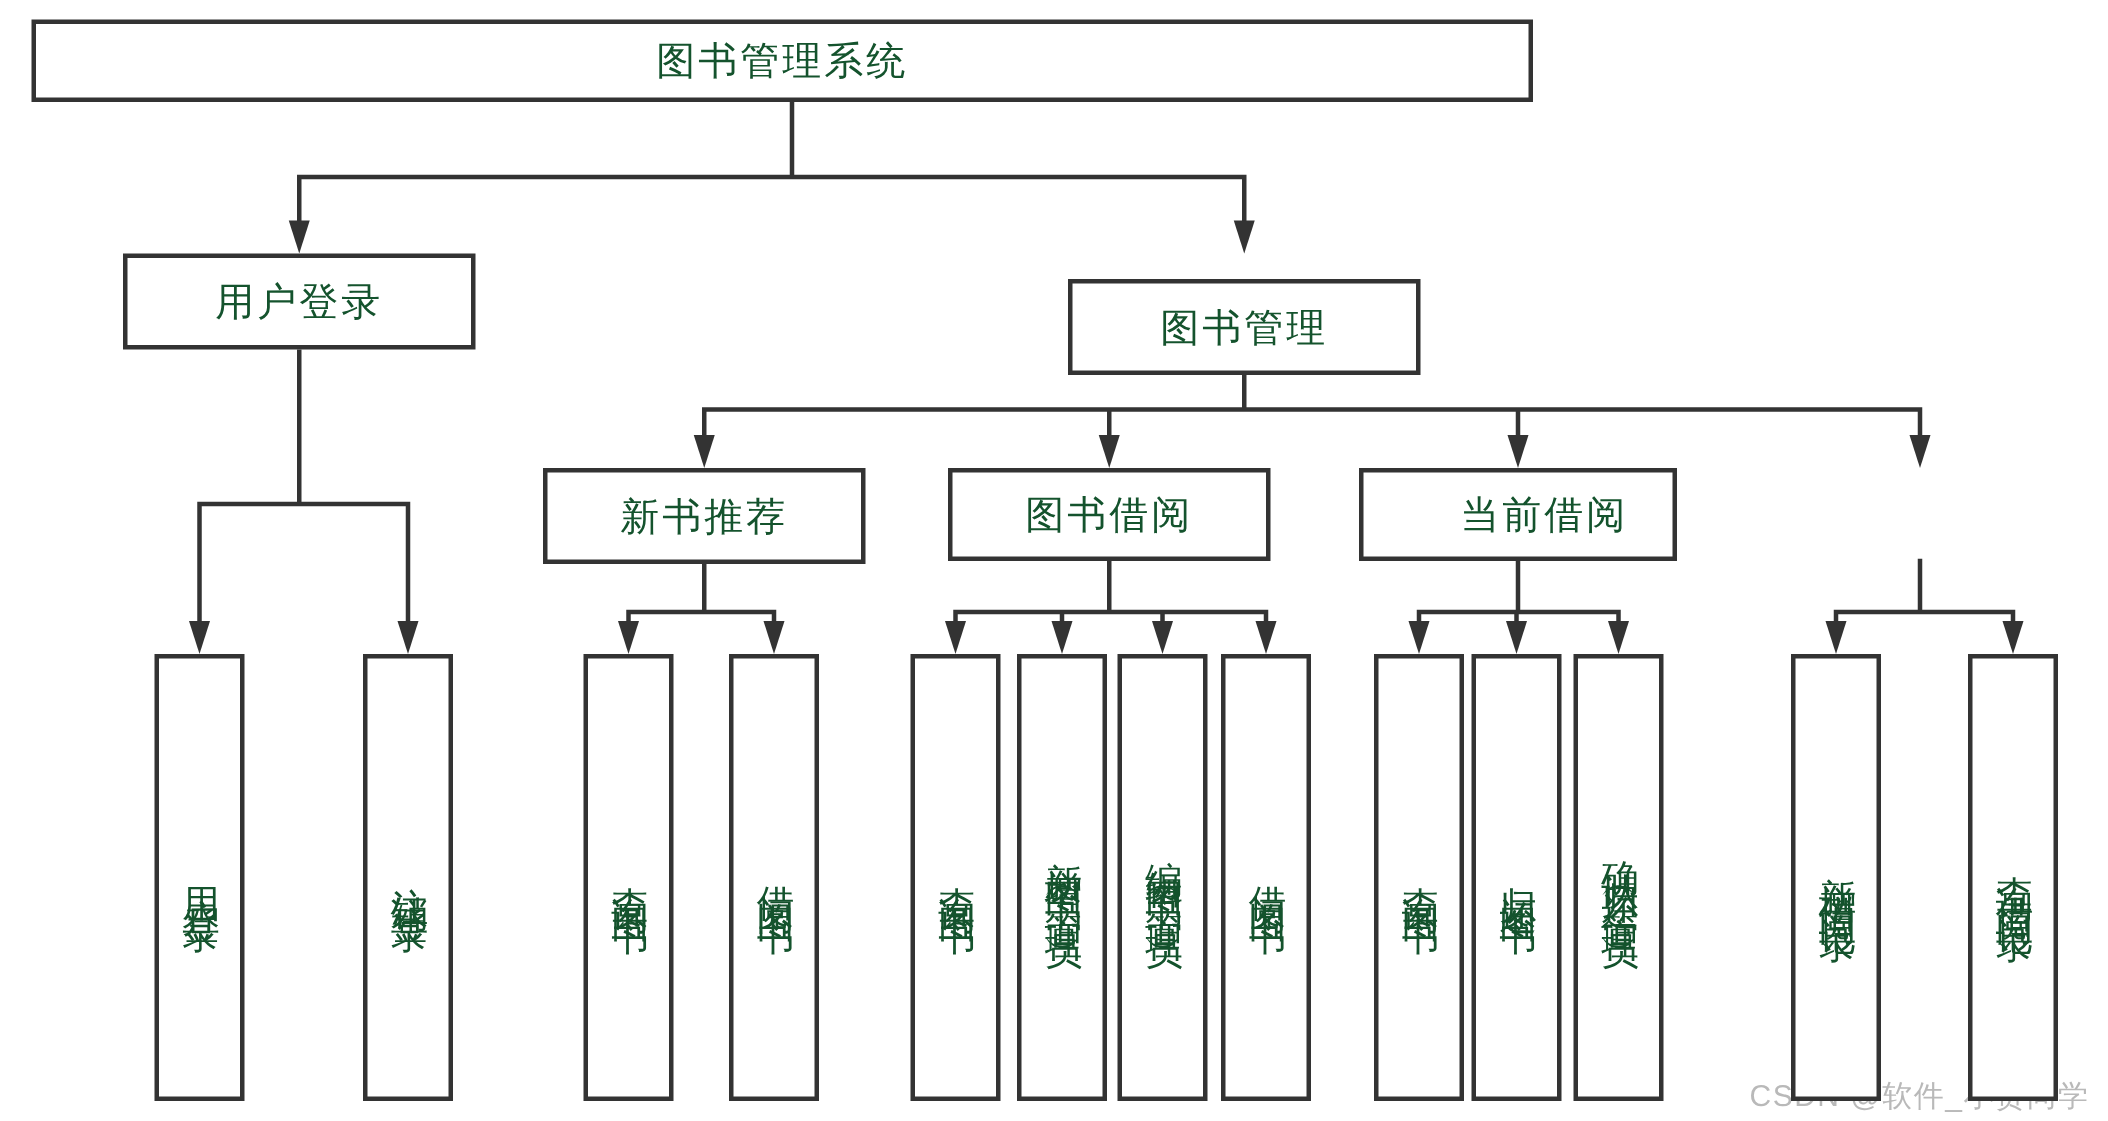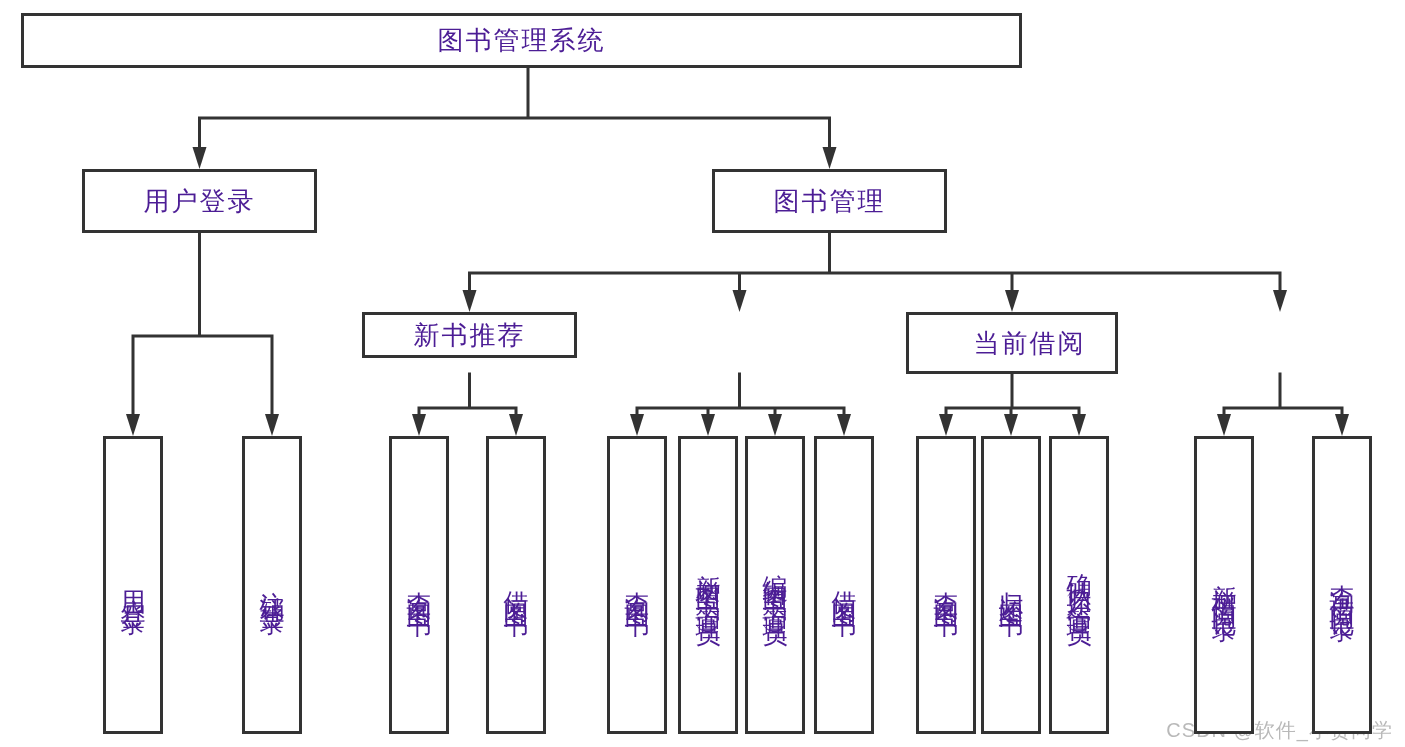--- a/index.html
+++ b/index.html
@@ -10,21 +10,21 @@
     font-family:"Liberation Sans","DejaVu Sans",sans-serif;
     overflow:hidden;
   }
   .connector-layer{position:absolute;left:0;top:0;width:1405px;height:747px;}
   .node{
     position:absolute;
     background:#ffffff;
     border:3px solid #333333;
     box-sizing:border-box;
     display:flex;align-items:center;justify-content:center;
-    color:#4c1d95;
+    color:#14532d;
   }
   .node.h .lbl{
     font-size:26px;
     letter-spacing:2px;
     white-space:nowrap;
   }
   .node.v .lbl{
     writing-mode:vertical-rl;
     text-orientation:mixed;
     font-size:25px;
@@ -67,25 +67,28 @@
       <polygon points="1217,414 1231,414 1224,436" fill="#333333"></polygon>
       <polygon points="1335,414 1349,414 1342,436" fill="#333333"></polygon>
     </svg>
   <div class="watermark">CSDN @软件_小贺同学</div>
 <div class="node h" style="left: 21px; top: 13px; width: 1001px; height: 55px;">
       <span class="lbl">图书管理系统</span>
     </div>
     <div class="node h" style="left: 82px; top: 169px; width: 235px; height: 64px;">
       <span class="lbl">用户登录</span>
     </div>
-    <div class="node h" style="left: 712px; top: 169px; width: 235px; height: 64px;">
+    <div class="node h" style="left: 712px; top: 186px; width: 235px; height: 64px;">
       <span class="lbl">图书管理</span>
     </div>
-    <div class="node h" style="left: 362px; top: 312px; width: 215px; height: 46px;">
+    <div class="node h" style="left: 362px; top: 312px; width: 215px; height: 64px;">
       <span class="lbl">新书推荐</span>
+    </div>
+    <div class="node h" style="left: 632px; top: 312px; width: 215px; height: 62px;">
+      <span class="lbl">图书借阅</span>
     </div>
     <div class="node h" style="left: 906px; top: 312px; width: 212px; height: 62px; padding-left: 35px;">
       <span class="lbl">当前借阅</span>
     </div>
     <div class="node v" style="left: 103px; top: 436px; width: 60px; height: 298px;">
       <span class="lbl">用户登录</span>
     </div>
     <div class="node v" style="left: 242px; top: 436px; width: 60px; height: 298px;">
       <span class="lbl">注销登录</span>
     </div>

